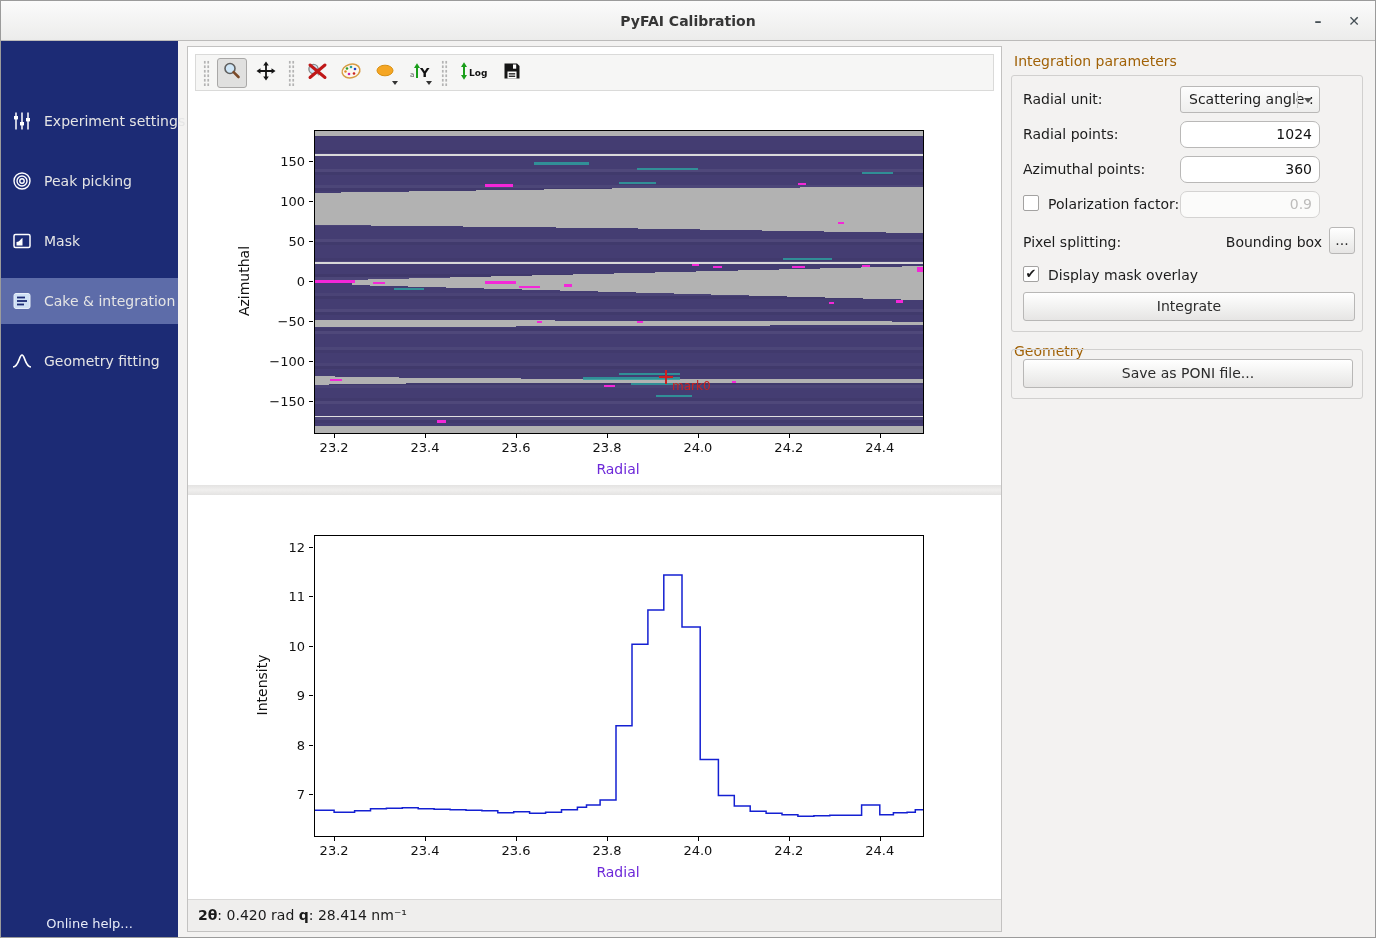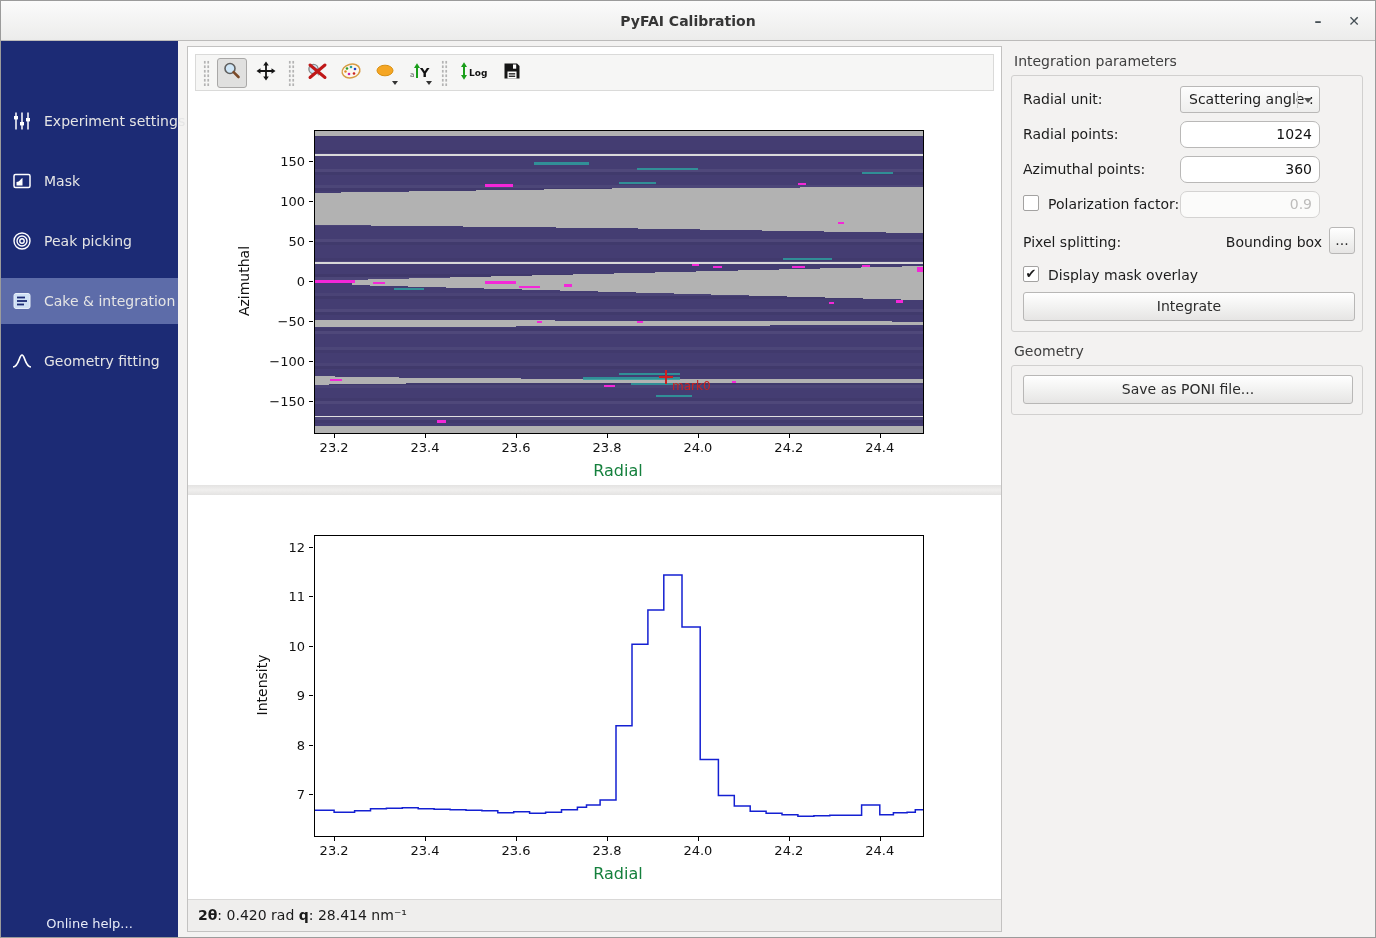--- a/index.html
+++ b/index.html
@@ -31,26 +31,26 @@
   #fig2d{top:44px;height:394px;}
   #fig1d{top:448px;height:404px;}
   .plot-area{position:absolute;border:1px solid #000;}
   #fig2d .plot-area{left:126px;top:39px;width:608px;height:302px;}
   #fig1d .plot-area{left:126px;top:40px;width:608px;height:300px;}
   .splitter{position:absolute;left:0;top:438px;width:813px;height:10px;background:linear-gradient(#e4e3e2,#f0efee,#e4e3e2);}
   .tick-x{position:absolute;width:1px;height:4px;background:#000;}
   .tick-y{position:absolute;width:4px;height:1px;background:#000;}
   .ticklbl-x{position:absolute;transform:translateX(-50%);font-size:13px;color:#111;white-space:nowrap;}
   .ticklbl-y{position:absolute;width:48px;text-align:right;transform:translateY(-50%);font-size:13px;color:#111;white-space:nowrap;}
-  .axlbl-x{position:absolute;text-align:center;font-size:16px;color:#15803d;}
+  .axlbl-x{position:absolute;text-align:center;font-size:14px;color:#6d28d9;}
   .axlbl-y{position:absolute;transform:translate(-50%,-50%) rotate(-90deg);font-size:14px;color:#111;white-space:nowrap;}
   .statusbar{position:absolute;left:0;top:852px;width:813px;height:32px;background:#efeeed;border-top:1px solid #d9d8d7;box-sizing:border-box;font-size:14px;color:#1a1a1a;line-height:31px;padding-left:10px;}
   .statusbar b{font-weight:bold;}
   
-  .rp-label{position:absolute;font-size:14px;color:#404040;white-space:nowrap;}
+  .rp-label{position:absolute;font-size:14px;color:#a16207;white-space:nowrap;}
   .groupbox{position:absolute;border:1px solid #d1d0cf;border-radius:3px;box-sizing:border-box;}
   .row-label{position:absolute;font-size:14px;color:#1c1c1c;white-space:nowrap;}
   .field{position:absolute;background:#fff;border:1px solid #b9b8b7;border-radius:7px;box-sizing:border-box;font-size:14px;color:#111;text-align:right;padding:0 7px;line-height:25px;}
   .field.disabled{background:#fbfbfa;border-color:#d4d3d2;color:#bdbcbb;}
   .combo{position:absolute;background:linear-gradient(#fdfdfd,#eeeeed);border:1px solid #b9b8b7;border-radius:3px;box-sizing:border-box;font-size:14px;color:#1c1c1c;line-height:25px;padding:0 24px 0 8px;white-space:nowrap;overflow:hidden;}
   .combo .arrow{position:absolute;right:7px;top:11px;width:0;height:0;border-left:4px solid transparent;border-right:4px solid transparent;border-top:5px solid #555;}
   .combo .sep{position:absolute;right:21px;top:4px;bottom:4px;width:1px;background:#ccc;}
   .btn{position:absolute;background:linear-gradient(#ffffff,#f1f1f0 55%,#e6e5e4);border:1px solid #b8b7b6;border-radius:3px;box-sizing:border-box;font-size:14px;color:#2b2b2b;text-align:center;}
   .checkbox{position:absolute;width:16px;height:16px;background:#fff;border:1px solid #a3a2a1;border-radius:2px;box-sizing:border-box;font-size:13px;line-height:14px;text-align:center;color:#1b1b1b;font-weight:bold;}
 </style>
@@ -78,37 +78,37 @@
               <rect x="3" y="6" width="4" height="3.4" fill="#fff"></rect>
               <rect x="9" y="12" width="4" height="3.4" fill="#fff"></rect>
               <rect x="15" y="8" width="4" height="3.4" fill="#fff"></rect>
             </svg>
           </span>
           <span class="lbl">Experiment settings</span>
         </div>
         <div class="side-item">
           <span class="icn">
             <svg width="22" height="22" viewBox="0 0 22 22">
-              <rect x="3" y="4.5" width="16" height="13" rx="1.5" fill="none" stroke="#fff" stroke-width="1.5"></rect>
-              <path d="M5.5 15.5 L5.5 12 C9 12 10 8 11.5 8 L11.5 15.5 Z" fill="#fff"></path>
-            </svg>
-          </span>
-          <span class="lbl">Mask</span>
-        </div>
-        <div class="side-item">
-          <span class="icn">
-            <svg width="22" height="22" viewBox="0 0 22 22">
               <g fill="none" stroke="#fff">
                 <circle cx="11" cy="11" r="8" stroke-width="1.4"></circle>
                 <circle cx="11" cy="11" r="5" stroke-width="1.4"></circle>
                 <circle cx="11" cy="11" r="2.2" stroke-width="1.4"></circle>
               </g>
             </svg>
           </span>
           <span class="lbl">Peak picking</span>
+        </div>
+        <div class="side-item">
+          <span class="icn">
+            <svg width="22" height="22" viewBox="0 0 22 22">
+              <rect x="3" y="4.5" width="16" height="13" rx="1.5" fill="none" stroke="#fff" stroke-width="1.5"></rect>
+              <path d="M5.5 15.5 L5.5 12 C9 12 10 8 11.5 8 L11.5 15.5 Z" fill="#fff"></path>
+            </svg>
+          </span>
+          <span class="lbl">Mask</span>
         </div>
         <div class="side-item selected">
           <span class="icn">
             <svg width="22" height="22" viewBox="0 0 22 22">
               <rect x="3" y="3.5" width="16" height="15" rx="2" fill="#cfe0f5" stroke="#e8effa"></rect>
               <line x1="6" y1="7.5" x2="14" y2="7.5" stroke="#1c2b75" stroke-width="1.8"></line>
               <line x1="6" y1="11" x2="16" y2="11" stroke="#1c2b75" stroke-width="1.8"></line>
               <line x1="6" y1="14.5" x2="13" y2="14.5" stroke="#1c2b75" stroke-width="1.8"></line>
             </svg>
           </span>
@@ -375,17 +375,17 @@
     <div class="row-label" style="left:168px;top:158px;width:142px;text-align:right;">Bounding box</div>
     <div class="btn" style="left:317px;top:151px;width:26px;height:27px;line-height:25px;">...</div>
 
     <span class="checkbox" id="cb-mask" style="left:11px;top:190px;">✔</span>
     <div class="row-label" style="left:36px;top:191px;">Display mask overlay</div>
 
     <div class="btn" style="left:11px;top:216px;width:332px;height:29px;line-height:27px;">Integrate</div>
   </div>
 
   <div class="rp-label" style="left:1013px;top:342px;">Geometry</div>
-  <div class="groupbox" style="left:1010px;top:364px;width:352px;height:50px;">
+  <div class="groupbox" style="left:1010px;top:348px;width:352px;height:50px;">
     <div class="btn" style="left:11px;top:9px;width:330px;height:29px;line-height:27px;">Save as PONI file...</div>
   </div>
 
 </div>
 
 </body></html>

